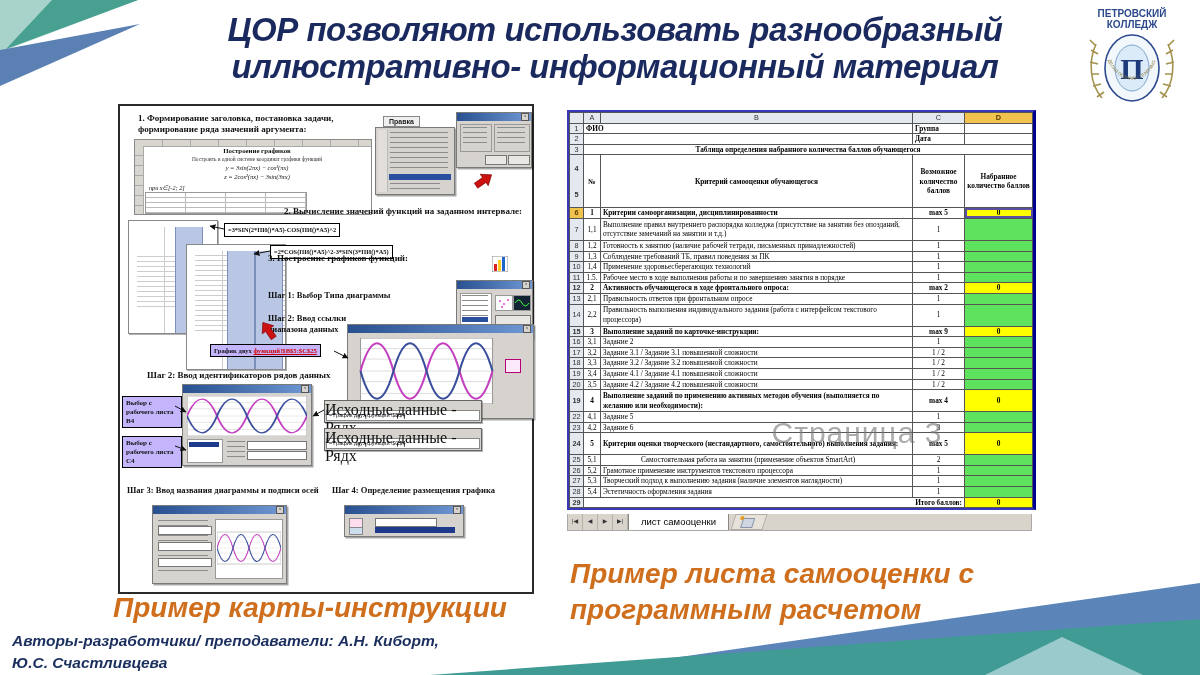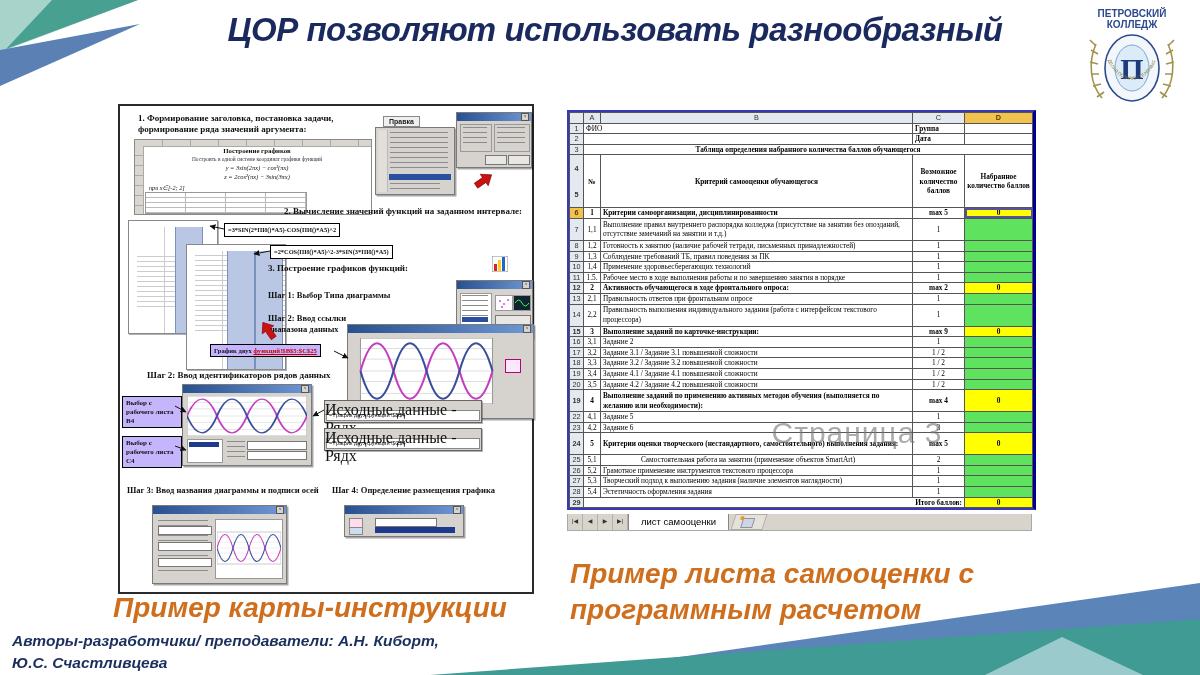--- a/index.html
+++ b/index.html
@@ -91,20 +91,21 @@
     <polygon points="0,0 138,0 0,52" fill="#a7d3cb"></polygon>
     <polygon points="52,0 138,0 6,49" fill="#47a090"></polygon>
     <polygon points="0,50 140,24 0,86" fill="#5b80b4"></polygon>
     <polygon points="553,675 1200,583 1200,675" fill="#5b84b8"></polygon>
     <polygon points="430,675 1200,619 1200,675" fill="#3f9b94"></polygon>
     <polygon points="1062,637 1143,675 985,675" fill="#a5cfd2" opacity="0.9"></polygon>
   </svg>
 
   <div class="title">
     <div>ЦОР позволяют использовать разнообразный</div>
+    <div>иллюстративно- информационный материал</div>
   </div>
 
   <svg class="logo" viewBox="0 0 120 104">
     <text x="60" y="11" text-anchor="middle" font-family="Liberation Sans, sans-serif" font-size="10" font-weight="bold" fill="#2c4a8c">ПЕТРОВСКИЙ</text>
     <text x="60" y="22" text-anchor="middle" font-family="Liberation Sans, sans-serif" font-size="10" font-weight="bold" fill="#2c4a8c">КОЛЛЕДЖ</text>
     <g stroke="#a3924d" stroke-width="1.6" fill="none">
       <path d="M30,92 C18,78 16,56 24,38 M24,40 l-6,-6 M26,48 l-7,-4 M26,58 l-8,-2 M27,68 l-8,0 M29,78 l-8,2 M32,86 l-7,5"></path>
       <path d="M90,92 C102,78 104,56 96,38 M96,40 l6,-6 M94,48 l7,-4 M94,58 l8,-2 M93,68 l8,0 M91,78 l8,2 M88,86 l7,5"></path>
     </g>
     <ellipse cx="60" cy="62" rx="27" ry="33" fill="#f2f7fc" stroke="#2c4a8c" stroke-width="1.6"></ellipse>
@@ -170,21 +171,21 @@
       <div class="inner"></div>
         <div class="hl" style="left:40px;width:26px"></div>
         <div class="hl" style="left:68px;width:26px"></div>
     </div>
 
     <div class="abs fbox" style="left:104px;top:117px">
       <span>=3*SIN(2*ПИ()*A5)-COS(ПИ()*A5)^2</span></div>
     <div class="abs fbox" style="left:150px;top:139px">
       <span>=2*COS(ПИ()*A5)^2-3*SIN(3*ПИ()*A5)</span></div>
 
-    <div class="abs step" style="left:148px;top:157px;width:200px">3. Построение графиков функций:</div>
+    <div class="abs step" style="left:148px;top:147px;width:200px">3. Построение графиков функций:</div>
 
     <svg class="abs" style="left:372px;top:150px;width:16px;height:16px" viewBox="0 0 16 16">
       <rect x="0" y="0" width="16" height="16" fill="#fff" stroke="#888"></rect>
       <rect x="2" y="8" width="3" height="7" fill="#d22"></rect>
       <rect x="6" y="4" width="3" height="11" fill="#fc2"></rect>
       <rect x="10" y="1" width="3" height="14" fill="#26c"></rect>
     </svg>
 
     <div class="abs small-step" style="left:148px;top:184px;width:160px">Шаг 1: Выбор Типа диаграммы</div>
     <div class="abs small-step" style="left:148px;top:207px;width:112px">Шаг 2: Ввод ссылки диапазона данных</div>
@@ -337,21 +338,21 @@
         <tbody id="xl-body">
             <tr>
               <td class="corner"></td>
               <td class="colh">A</td>
               <td class="colh">B</td>
               <td class="colh">C</td>
               <td class="colh selhdr">D</td>
             </tr>
             <tr>
               <td class="gut">1</td>
-              <td colspan="2" style="font-weight: normal;">ФИО</td>
+              <td colspan="2" style="font-weight: bold;">ФИО</td>
               <td style="font-weight: bold;">Группа</td>
               <td></td>
             </tr>
             <tr>
               <td class="gut">2</td>
               <td colspan="2"></td>
               <td style="font-weight: bold;">Дата</td>
               <td></td>
             </tr>
             <tr>

